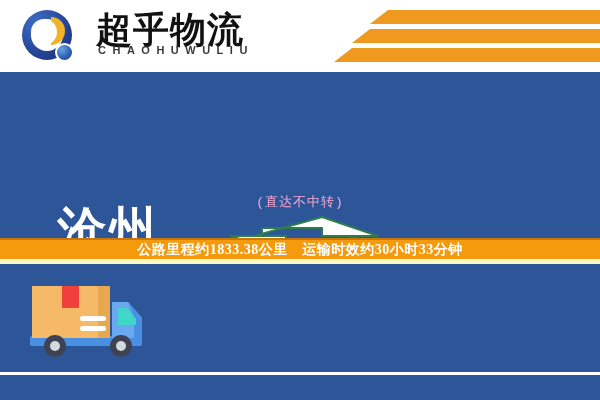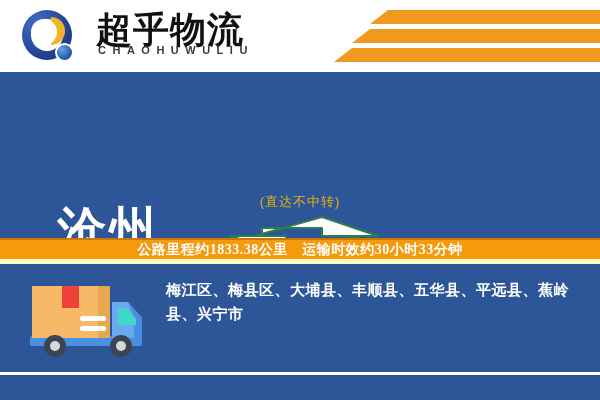--- a/index.html
+++ b/index.html
@@ -109,22 +109,22 @@
     white-space: nowrap;
     margin-top: 6px;
   }
   .city-origin { left: 58px; }
   .city-dest  { left: 382px; }
 
   .route-note {
     position: absolute;
     left: 0; right: 0;
     text-align: center;
-    color: #eab308;
-    font-family: Liberation Sans, sans-serif;
+    color: #f9a8d4;
+    font-family: Liberation Mono, monospace;
     font-size: 13px;
     letter-spacing: 1px;
     white-space: nowrap;
   }
   .route-note-top { top: 121px; }
   .route-note-bottom { top: 190px; font-size: 13px; }
 
   .arrow-wrap {
     position: absolute;
     left: 228px; top: 143px;
@@ -252,18 +252,17 @@
       <path d="M106 24 l14 16 v20 h-8 V40 z" fill="#4a90e2"></path>
 
       <path d="M96 30 h9 l9 11 v6 h-18 z" fill="#3fd8c8"></path>
 
       <circle cx="33" cy="68" r="11" fill="#3d4352"></circle>
       <circle cx="33" cy="68" r="5" fill="#d5d8dc"></circle>
       <circle cx="99" cy="68" r="11" fill="#3d4352"></circle>
       <circle cx="99" cy="68" r="5" fill="#d5d8dc"></circle>
     </svg>
 
-    <div class="areas">梅江区、梅县区、大埔县、丰顺县、五华县、平远县、蕉岭县、兴宁市</div>
 
     <div class="divider"></div>
   </div>
 
 </div>
 
 </body></html>

